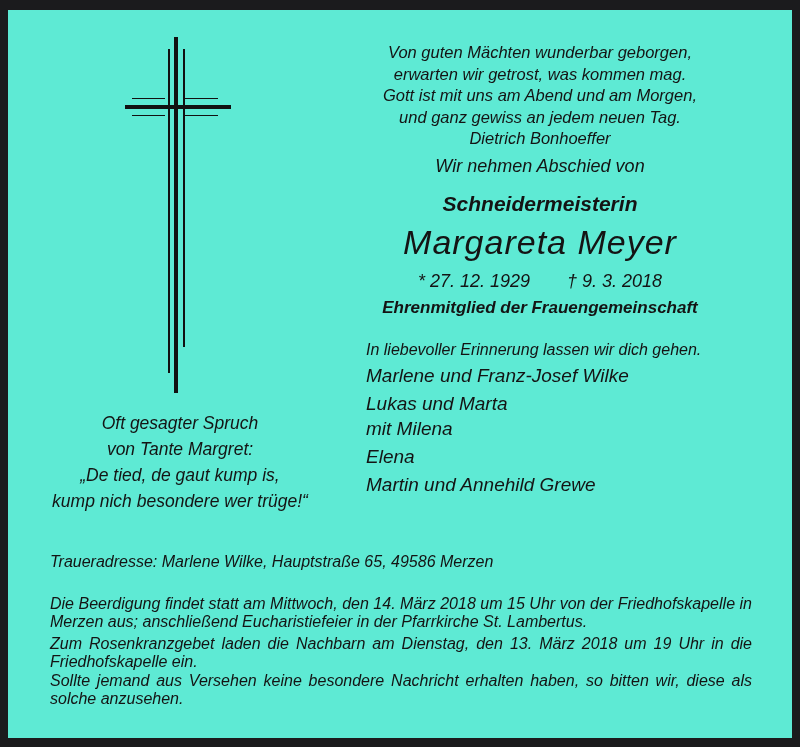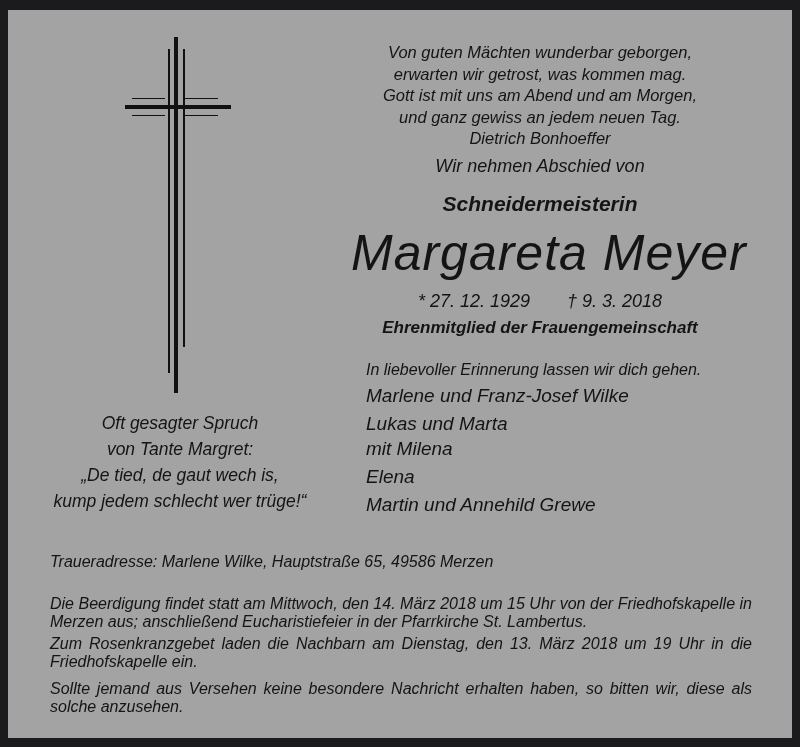--- a/index.html
+++ b/index.html
@@ -7,56 +7,56 @@
     width:800px;height:747px;
     background:#1b1b1d;
     font-family:"Liberation Sans", sans-serif;
     font-style:italic;
     color:#141414;
     position:relative;
     overflow:hidden;
   }
   .paper{
     position:absolute;left:8px;top:10px;right:8px;bottom:9px;
-    background:#a3a3a3;
+    background:#5eead4;
     overflow:hidden;
   }
   .cross{
     position:absolute;left:114px;top:25px;width:114px;height:360px;
   }
   .right-col{
     position:absolute;left:332px;top:32px;width:400px;
     text-align:center;
   }
   .quote{font-size:16.5px;line-height:21.5px;font-weight:500;}
   .quote div{white-space:nowrap;}
   .farewell{font-size:18px;line-height:21.5px;margin-top:6px;}
   .profession{font-size:21px;line-height:26px;font-weight:bold;margin-top:14px;}
-  .name{font-size:50px;line-height:50px;font-weight:normal;margin:11px;letter-spacing:1px;white-space:nowrap;}
+  .name{font-size:34px;line-height:50px;font-weight:normal;margin:0;letter-spacing:1px;white-space:nowrap;}
   .dates{font-size:18px;line-height:24px;margin-top:2px;}
   .dates .death{margin-left:32px;}
   .honor{font-size:17px;line-height:22px;font-weight:bold;margin-top:4px;}
   .memorial{font-size:16px;line-height:22px;margin-top:20px;text-align:left;padding-left:26px;white-space:nowrap;}
   .mourners{margin-top:0;text-align:left;padding-left:26px;}
   .mourners div{font-size:19px;line-height:26px;margin-top:2px;white-space:nowrap;}
   .mourners div.tight{margin-top:-1px;}
   .saying{
     position:absolute;left:27px;top:400px;width:290px;
     text-align:center;font-size:17.5px;line-height:26px;
   }
   .saying div{white-space:nowrap;}
   .bottom{
     position:absolute;left:42px;top:542px;width:702px;
     font-size:16px;
   }
   .address{line-height:20px;white-space:nowrap;}
   .announcement{line-height:18px;text-align:justify;}
   .a1{margin-top:23px;}
   .a2{margin-top:4px;}
-  .a3{margin-top:9px;}
+  .a3{margin-top:1px;}
 </style>
 </head>
 <body>
 
 <div class="paper">
 
   <svg class="cross" viewBox="0 0 114 360" shape-rendering="crispEdges" aria-hidden="true">
     <rect x="52.2" y="2" width="3.6" height="356" fill="#111"></rect>
     <rect x="46" y="14" width="1.7" height="324" fill="#111"></rect>
     <rect x="60.8" y="14" width="1.7" height="298" fill="#111"></rect>
@@ -96,22 +96,22 @@
       <div>Lukas und Marta</div>
       <div class="tight">mit Milena</div>
       <div>Elena</div>
       <div>Martin und Annehild Grewe</div>
     </div>
   </div>
 
   <div class="saying">
     <div>Oft gesagter Spruch</div>
     <div>von Tante Margret:</div>
-    <div>„De tied, de gaut wech is,</div>
-    <div>kump jedem schlecht wer trüge!“</div>
+    <div>„De tied, de gaut kump is,</div>
+    <div>kump nich besondere wer trüge!“</div>
   </div>
 
   <div class="bottom">
     <div class="address">Traueradresse: Marlene Wilke, Hauptstraße 65, 49586 Merzen</div>
     <div class="announcement a1">Die Beerdigung findet statt am Mittwoch, den 14. März 2018 um 15 Uhr von der Friedhofskapelle in Merzen aus; anschließend Eucharistiefeier in der Pfarrkirche St. Lambertus.</div>
     <div class="announcement a2">Zum Rosenkranzgebet laden die Nachbarn am Dienstag,  den 13. März 2018 um 19 Uhr in die Friedhofskapelle ein.</div>
     <div class="announcement a3">Sollte jemand aus Versehen keine besondere Nachricht erhalten haben, so bitten wir, diese als solche anzusehen.</div>
   </div>
 
 </div>

